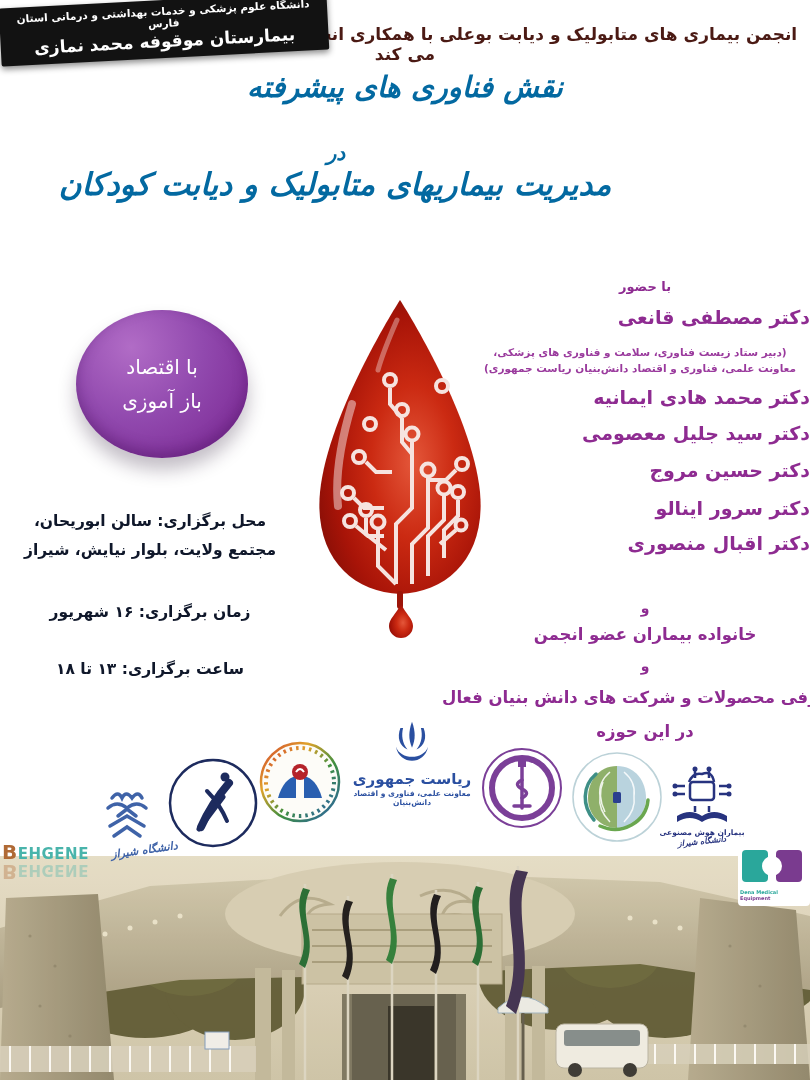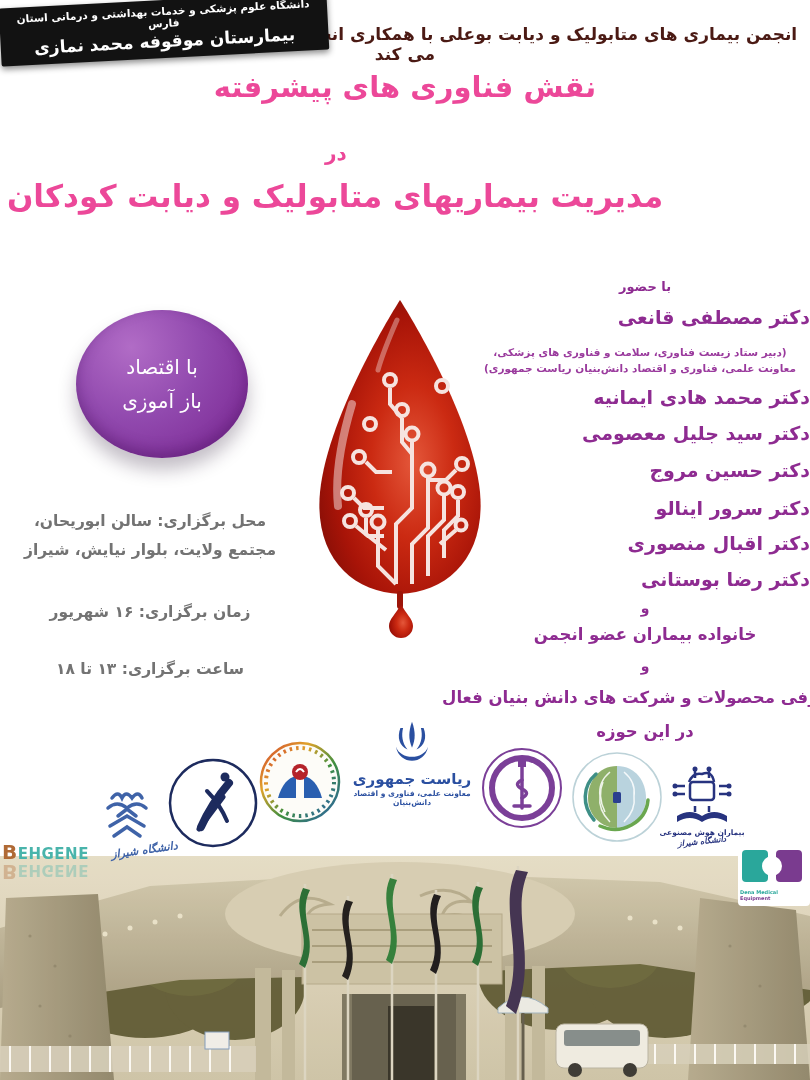--- a/index.html
+++ b/index.html
@@ -6,44 +6,44 @@
   #poster{
     position:relative;width:810px;height:1080px;overflow:hidden;background:#ffffff;
     font-family:"DejaVu Sans","Liberation Sans",sans-serif;
   }
   .abs{position:absolute;}
   .ctr{text-align:center;}
   .rtl{direction:rtl;unicode-bidi:embed;}
 
   
   .org-line{left:0;top:24px;width:810px;color:#4b1a14;font-weight:bold;font-size:17px;}
-  .callig{color:#ec4899;font-weight:bold;}
+  .callig{color:#0369a1;font-style:italic;font-weight:bold;}
   .title-1{left:0;top:70px;width:810px;font-size:29px;letter-spacing:1px;}
   .dar{left:0;top:141px;width:672px;font-size:20px;}
-  .title-2{left:0;top:178px;width:670px;font-size:31px;letter-spacing:1px;}
+  .title-2{left:0;top:166px;width:670px;font-size:31px;letter-spacing:1px;}
 
   
   .badge{
     left:76px;top:310px;width:172px;height:148px;border-radius:50%;
     background:radial-gradient(circle at 32% 25%, #b16cc6 0%, #9149ae 45%, #83349d 75%, #7a2d94 100%);
     box-shadow:0 12px 18px rgba(40,20,50,.28), inset 0 -6px 14px rgba(60,10,80,.35);
     display:flex;flex-direction:column;align-items:center;justify-content:center;gap:10px;
     color:#fff;font-size:20px;font-weight:500;
   }
 
   
   .spk{right:0;width:330px;color:#8e2b91;font-weight:bold;}
   .spk-head{top:279px;font-size:13px;font-weight:600;}
   .spk-name{font-size:19px;text-align:right;}
   .spk-note{top:344px;right:10px;width:320px;font-size:10.5px;font-weight:600;line-height:1.55;color:#9a3a9d;}
   .spk-and{font-size:14px;}
   .spk-plain{font-size:16.5px;}
 
   
-  .det{left:0;width:300px;color:#737373;font-weight:bold;font-size:15.5px;}
+  .det{left:0;width:300px;color:#0f172a;font-weight:bold;font-size:15.5px;}
 
   
   .dropwrap{left:300px;top:292px;width:200px;height:354px;}
 
   
   .banner{
     left:236px;top:818px;width:308px;background:#121212;color:#fff;
     transform:rotate(-3deg);padding:5px 10px 7px;border-radius:2px;z-index:6;
     box-shadow:0 3px 6px rgba(0,0,0,.45);
   }
@@ -131,21 +131,20 @@
   </div>
 
   <div class="abs ctr rtl spk spk-head" style="top:279px">با حضور</div>
   <div class="abs ctr rtl spk spk-name" style="top:306px">دکتر مصطفی قانعی</div>
   <div class="abs ctr rtl spk-note">(دبیر ستاد زیست فناوری، سلامت و فناوری های پزشکی، معاونت علمی، فناوری و اقتصاد دانش‌بنیان ریاست جمهوری)</div>
   <div class="abs ctr rtl spk spk-name" style="top:386px">دکتر محمد هادی ایمانیه</div>
   <div class="abs ctr rtl spk spk-name" style="top:422px">دکتر سید جلیل معصومی</div>
   <div class="abs ctr rtl spk spk-name" style="top:497px">دکتر سرور اینالو</div>
   <div class="abs ctr rtl spk spk-name" style="top:459px">دکتر حسین مروج</div>
   <div class="abs ctr rtl spk spk-name" style="top:532px">دکتر اقبال منصوری</div>
-  <div class="abs ctr rtl spk spk-name" style="top:568px">دکتر رضا بوستانی</div>
   <div class="abs ctr rtl spk spk-and" style="top:600px">و</div>
   <div class="abs ctr rtl spk spk-plain" style="top:625px">خانواده بیماران عضو انجمن</div>
   <div class="abs ctr rtl spk spk-and" style="top:658px">و</div>
   <div class="abs ctr rtl spk spk-plain" style="top:688px;right:-40px;width:420px">معرفی محصولات و شرکت های دانش بنیان فعال</div>
   <div class="abs ctr rtl spk spk-plain" style="top:722px">در این حوزه</div>
 
   <div class="abs ctr rtl det" style="top:512px">محل برگزاری: سالن ابوریحان،</div>
   <div class="abs ctr rtl det" style="top:541px">مجتمع ولایت، بلوار نیایش، شیراز</div>
   <div class="abs ctr rtl det" style="top:603px">زمان برگزاری: ۱۶ شهریور</div>
   <div class="abs ctr rtl det" style="top:660px">ساعت برگزاری: ۱۳ تا ۱۸</div>

